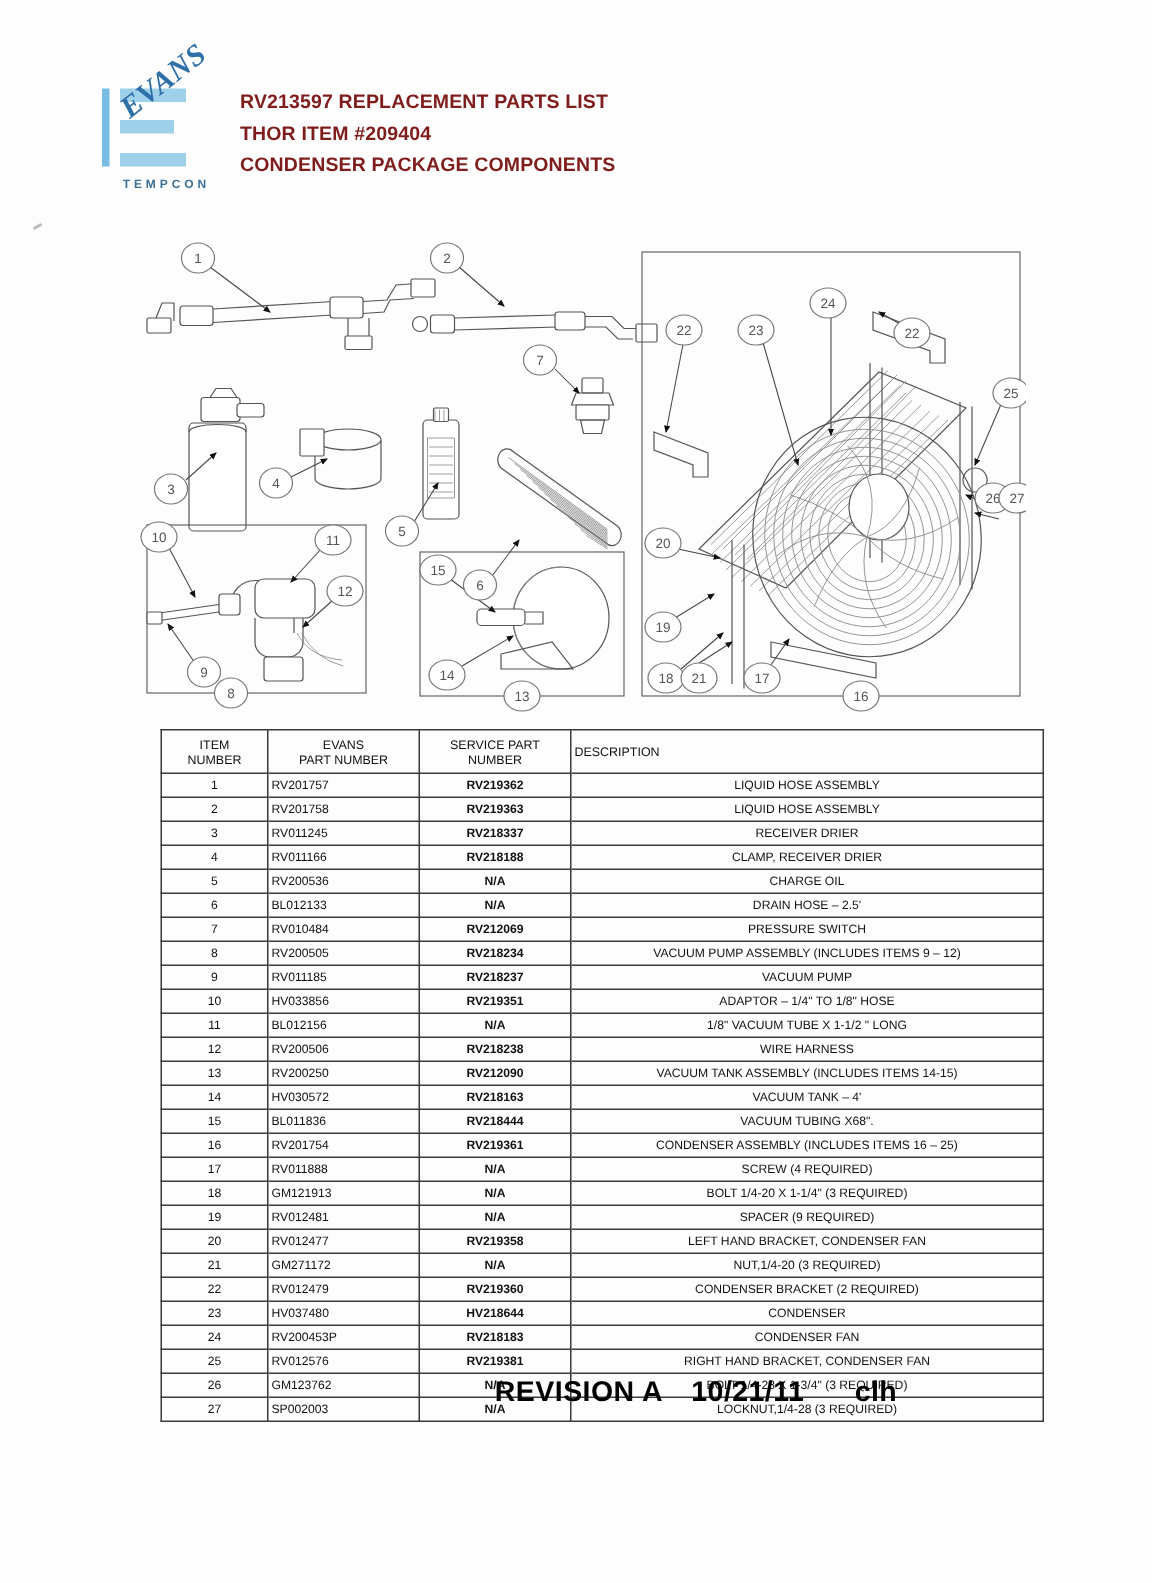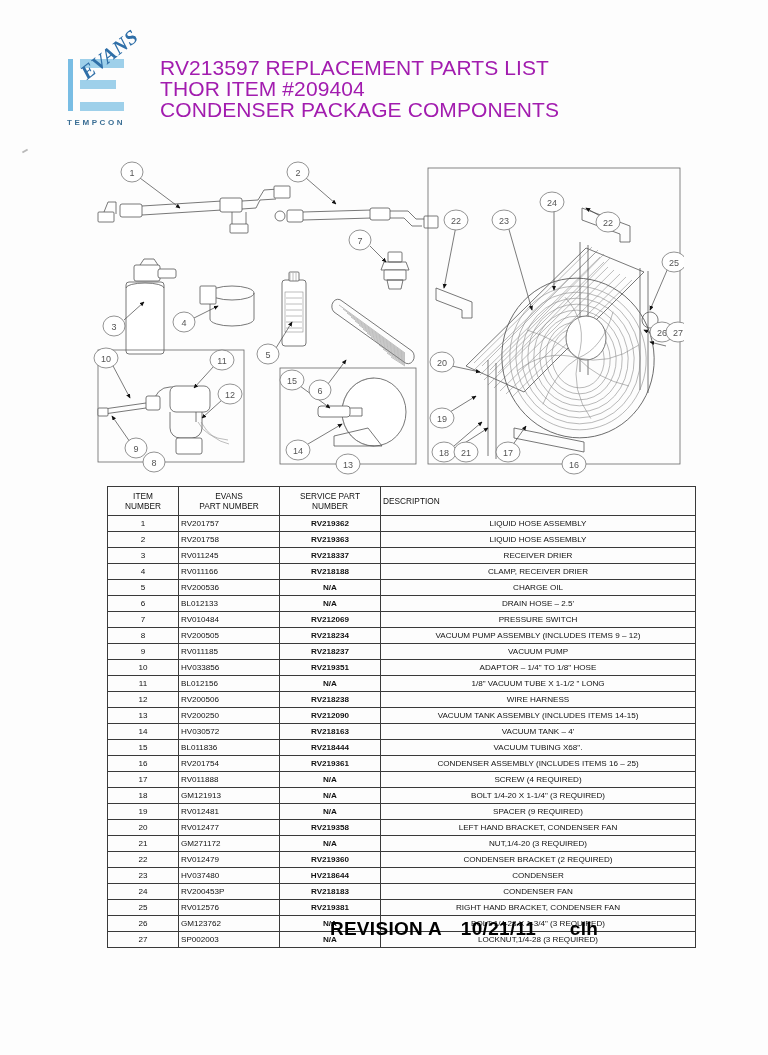--- a/index.html
+++ b/index.html
@@ -68,34 +68,34 @@
     transform: rotate(-38deg);
     transform-origin: left top;
     white-space: nowrap;
   }
   .logo-sub {
     margin-top: 4px;
     font-size: 8px;
     letter-spacing: 2.6px;
     color: #3b6f95;
     font-weight: 600;
-    text-align: left;
+    text-align: right;
     padding-left: 1px;
   }
   .title-block {
     margin-left: 20px;
     padding-top: 5px;
   }
   .title-line {
-    font-size: 21px;
-    font-weight: normal;
+    font-size: 13px;
+    font-weight: bold;
     letter-spacing: 0.1px;
     line-height: 21px;
     white-space: nowrap;
-    color: #a21caf;
+    color: #7f1d1d;
   }
 
   
   .drawing {
     position: absolute;
     left: 84px;
     top: 160px;
     width: 600px;
     height: 320px;
   }

